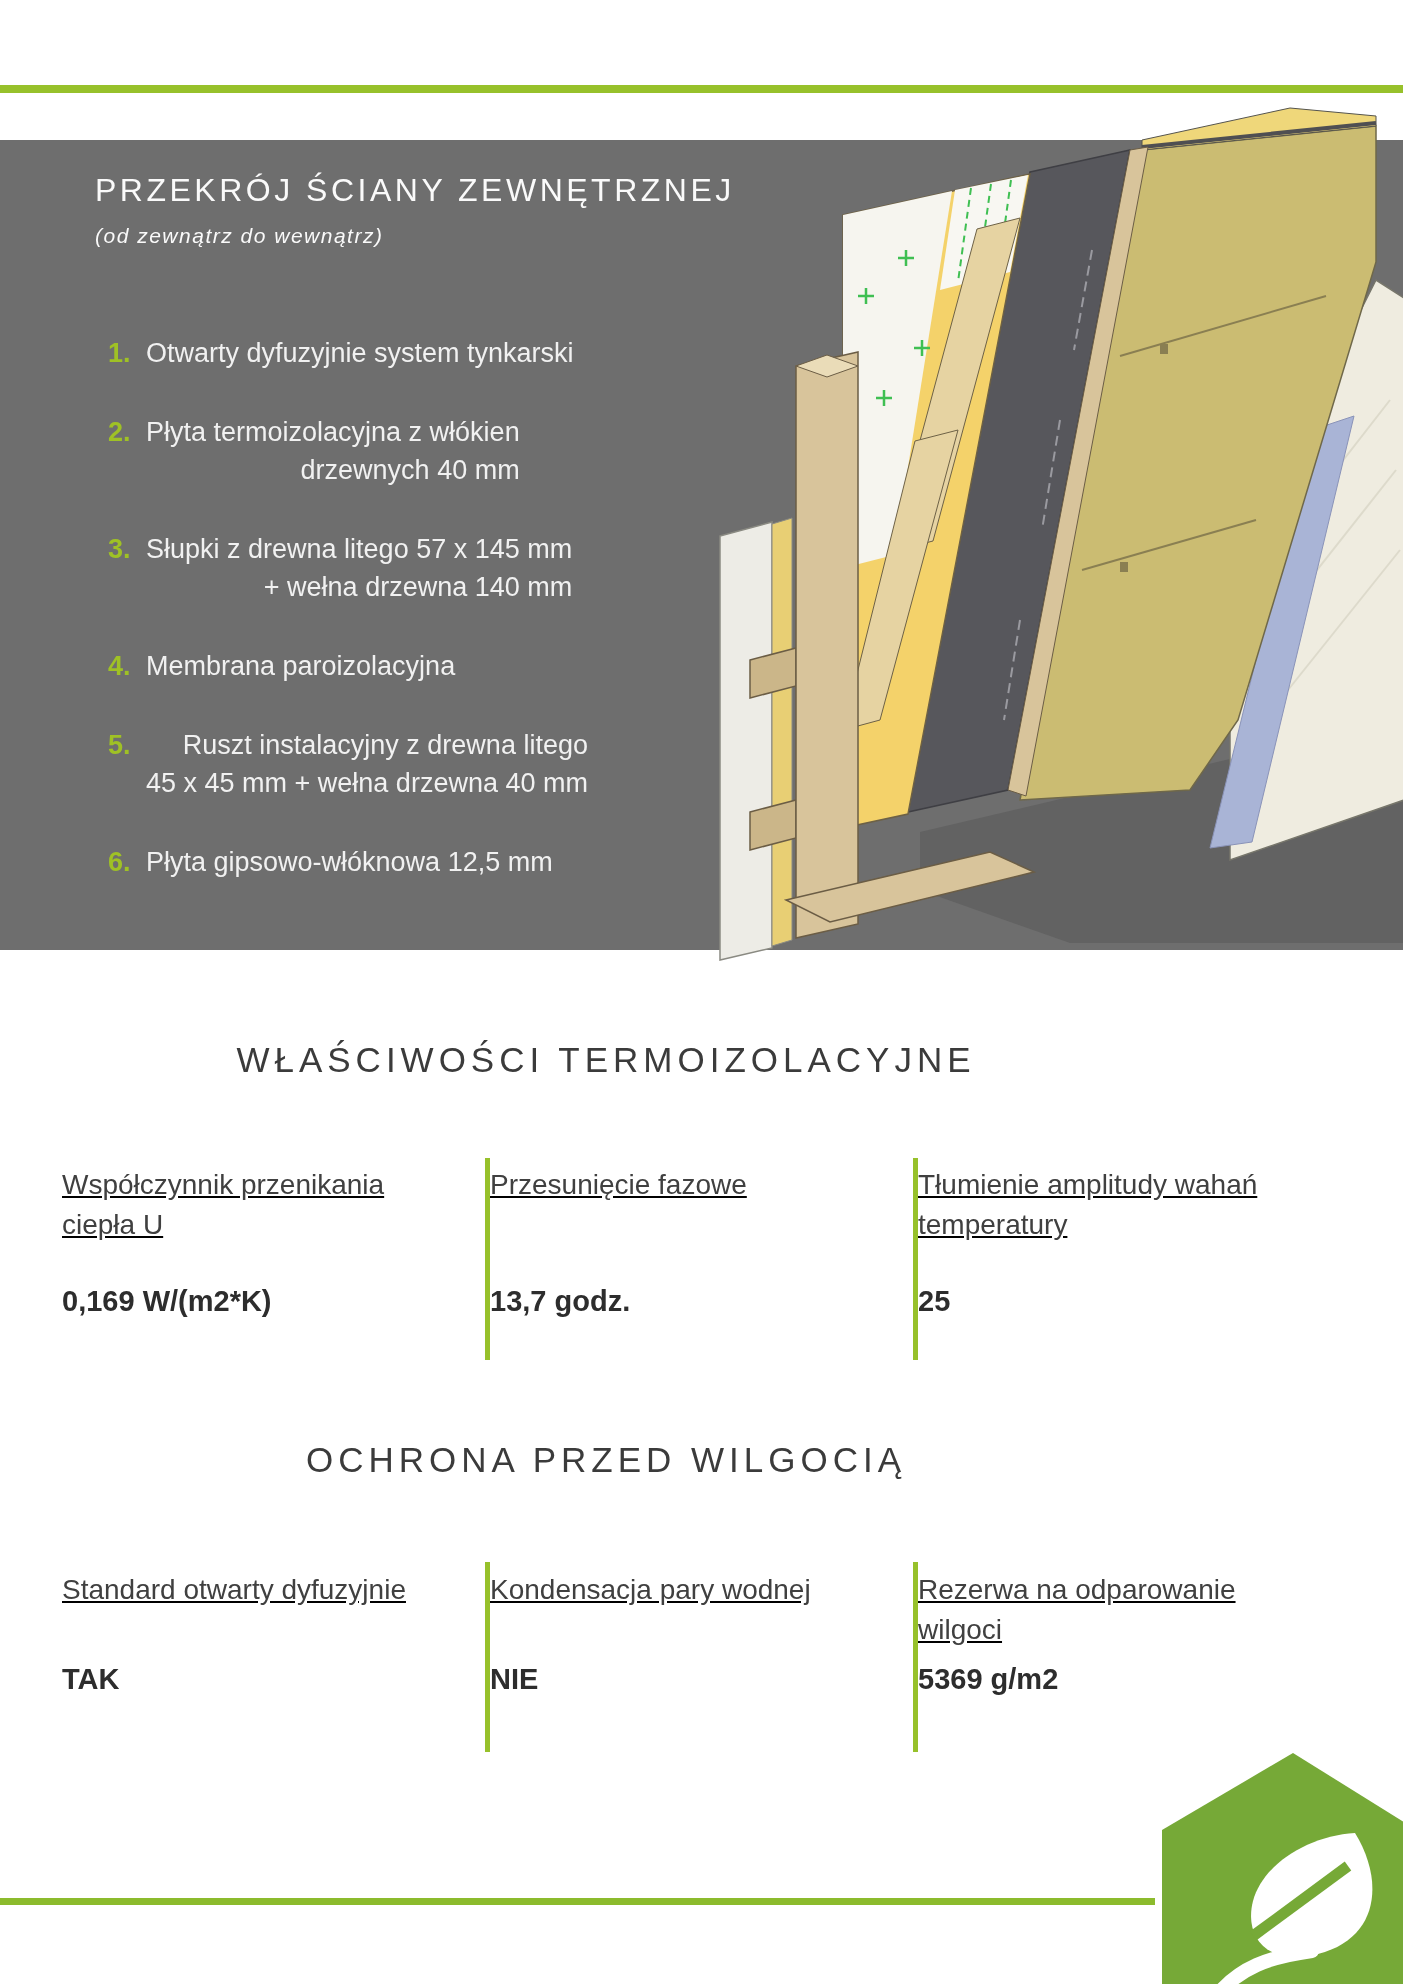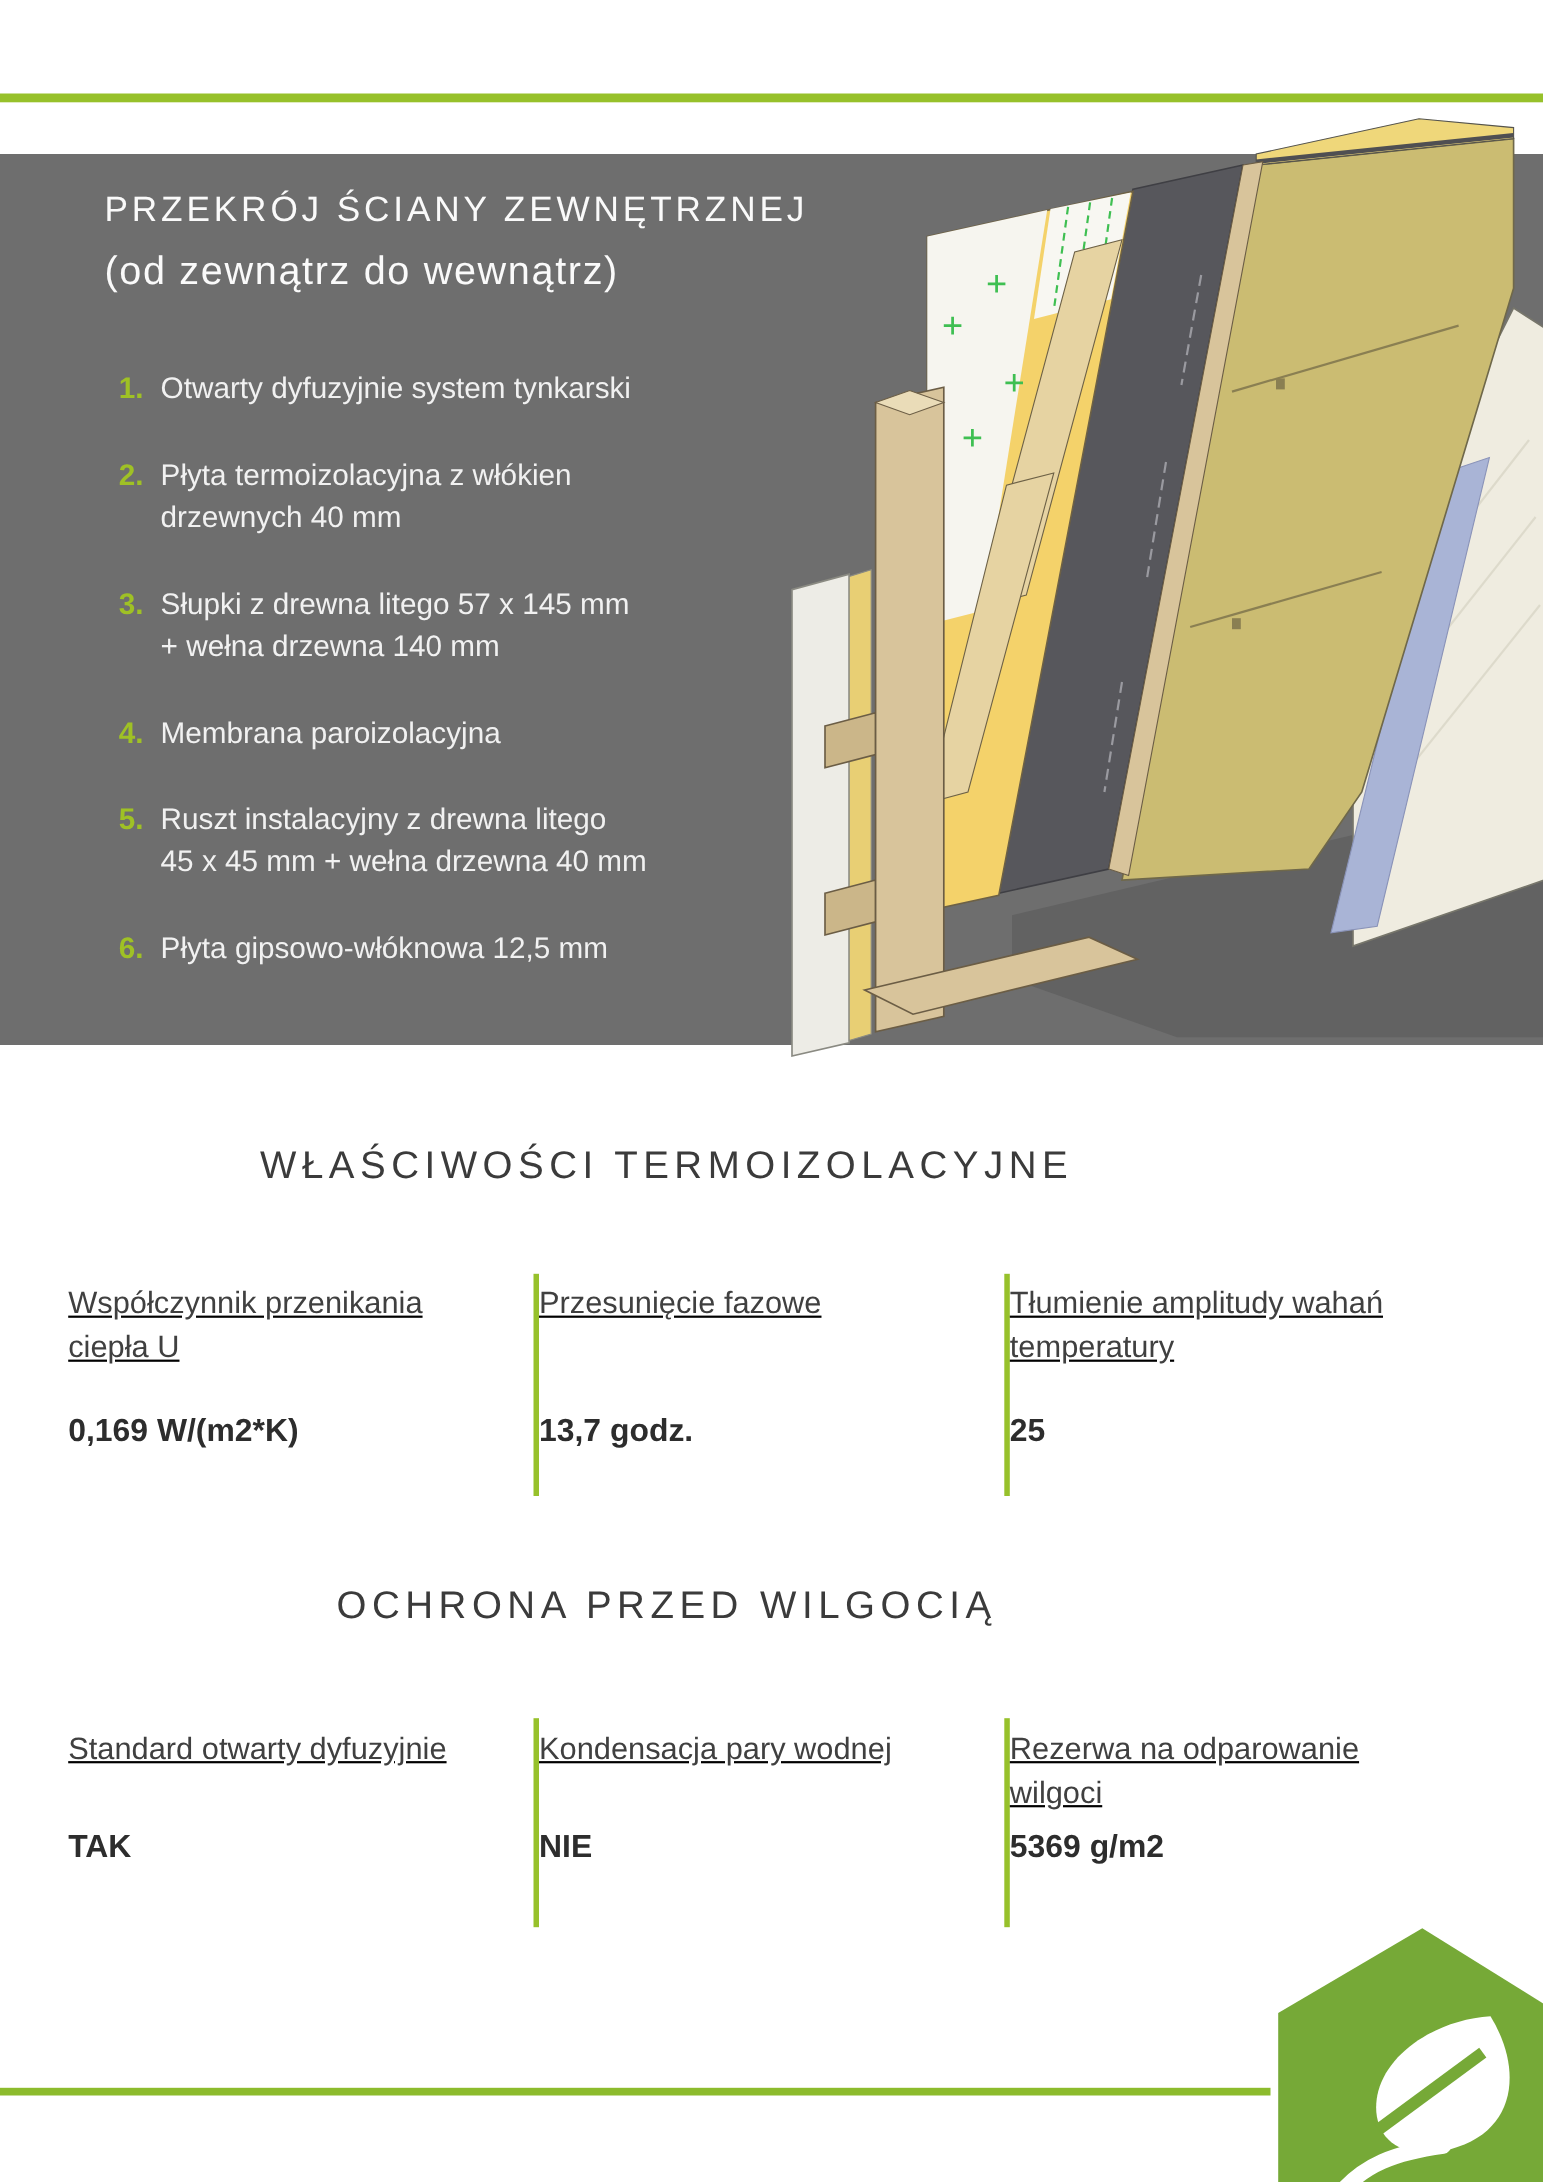--- a/index.html
+++ b/index.html
@@ -6,26 +6,26 @@
   html,body { width:1403px; height:1984px; }
   body {
     position:relative; overflow:hidden; background:#ffffff;
     font-family:"Liberation Sans", sans-serif;
   }
   .topbar { position:absolute; left:0; top:85px; width:1403px; height:8px; background:#97C12B; }
   .gray-panel { position:absolute; left:0; top:140px; width:1403px; height:810px; background:#6E6E6E; }
 
   .hero-title { position:absolute; left:95px; top:170px; color:#FAFAFA; z-index:3; }
   .hero-title .t1 { font-size:32px; font-weight:500; letter-spacing:3.5px; line-height:40px; }
-  .hero-title .t2 { font-size:36px; font-weight:400; letter-spacing:1.5px; line-height:40px; margin-top:16px; }
+  .hero-title .t2 { font-size:21px; font-weight:400; letter-spacing:1.5px; line-height:40px; margin-top:6px;font-style:italic; }
 
   .layer-list { position:absolute; left:108px; top:334px; z-index:3; }
   .layer-item { display:flex; margin-bottom:41px; font-size:27px; line-height:38px; color:#F1F1F1; }
   .layer-item .num { color:#9FC125; font-weight:700; width:38px; flex:none; }
-  .layer-item .txt { white-space:pre-line; font-weight:400; }
+  .layer-item .txt { white-space:pre-line; font-weight:400;text-align:right; }
 
   .wall-svg { position:absolute; left:690px; top:100px; width:714px; height:890px; z-index:2; }
 
   .section-heading { position:absolute; left:0; width:1212px; text-align:center;
     font-size:35px; font-weight:500; letter-spacing:5px; color:#3B3B3B; }
   .h-thermo { top:1040px; }
   .h-moist  { top:1440px; }
 
   .stats-row { position:absolute; left:62px; width:1279px; display:flex; }
   .row-thermo { top:1158px; height:202px; }

